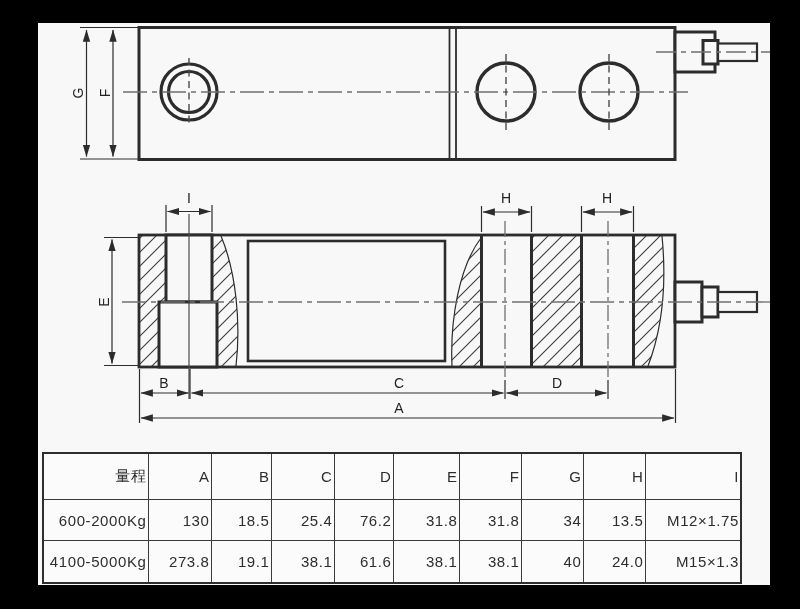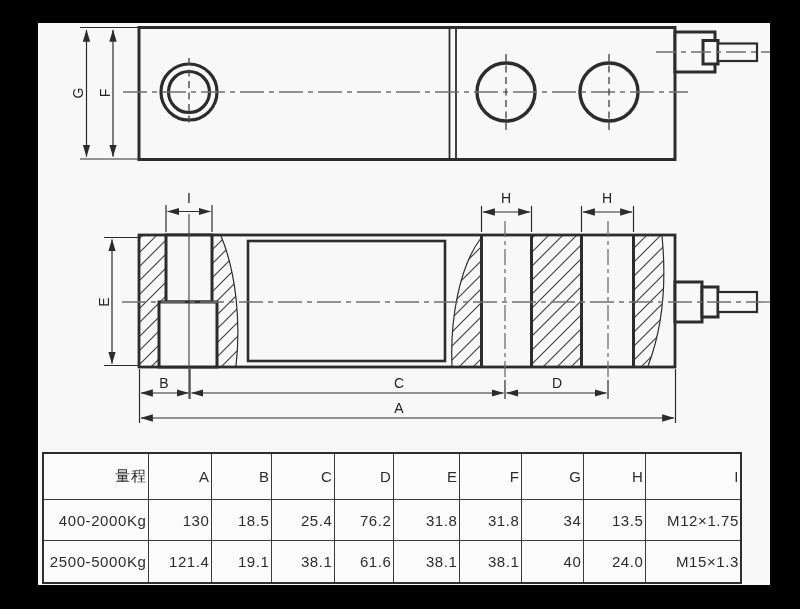--- a/index.html
+++ b/index.html
@@ -177,34 +177,34 @@
       <th>B</th>
       <th>C</th>
       <th>D</th>
       <th>E</th>
       <th>F</th>
       <th>G</th>
       <th>H</th>
       <th>I</th>
     </tr>
     <tr>
-      <td>400-2000Kg</td>
+      <td>600-2000Kg</td>
       <td>130</td>
       <td>18.5</td>
       <td>25.4</td>
       <td>76.2</td>
       <td>31.8</td>
       <td>31.8</td>
       <td>34</td>
       <td>13.5</td>
       <td>M12×1.75</td>
     </tr>
     <tr>
-      <td>2500-5000Kg</td>
-      <td>121.4</td>
+      <td>4100-5000Kg</td>
+      <td>273.8</td>
       <td>19.1</td>
       <td>38.1</td>
       <td>61.6</td>
       <td>38.1</td>
       <td>38.1</td>
       <td>40</td>
       <td>24.0</td>
       <td>M15×1.3</td>
     </tr>
   </tbody>

